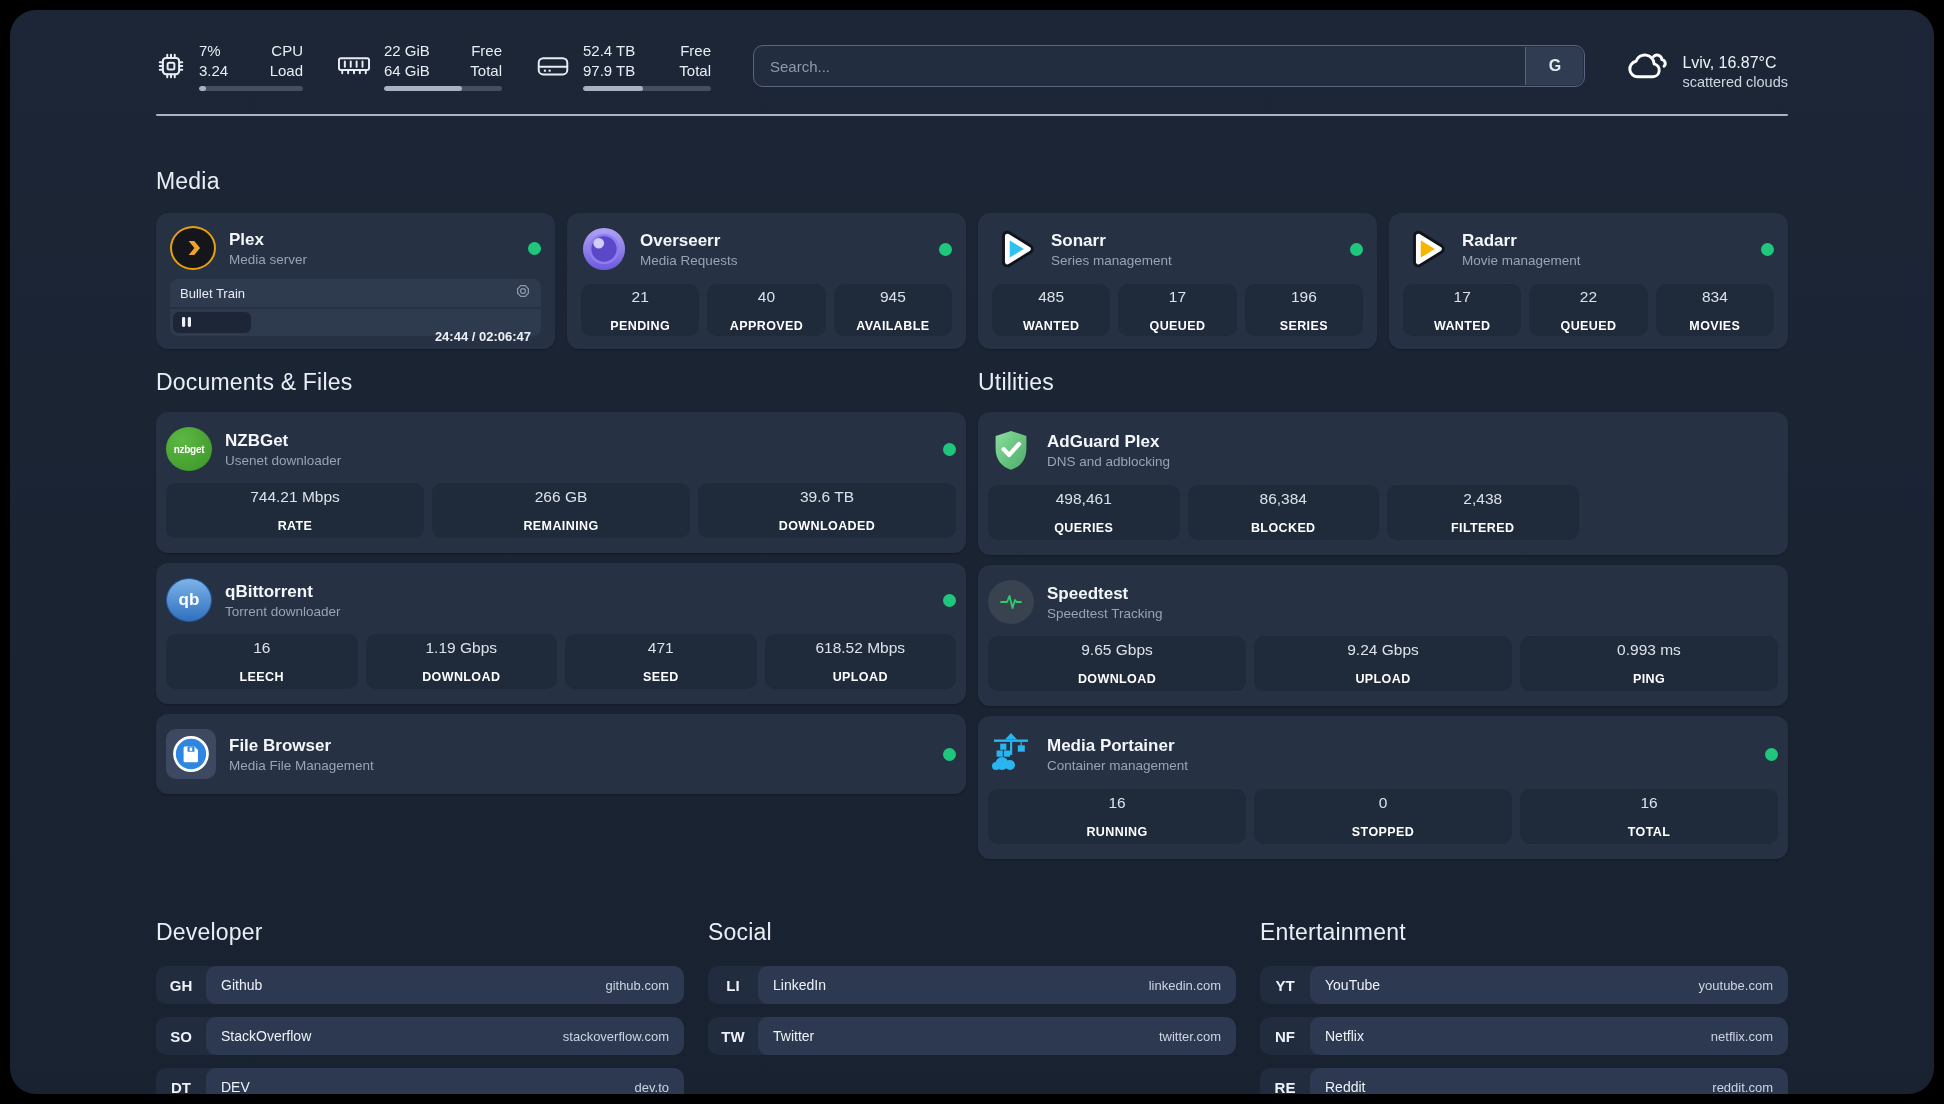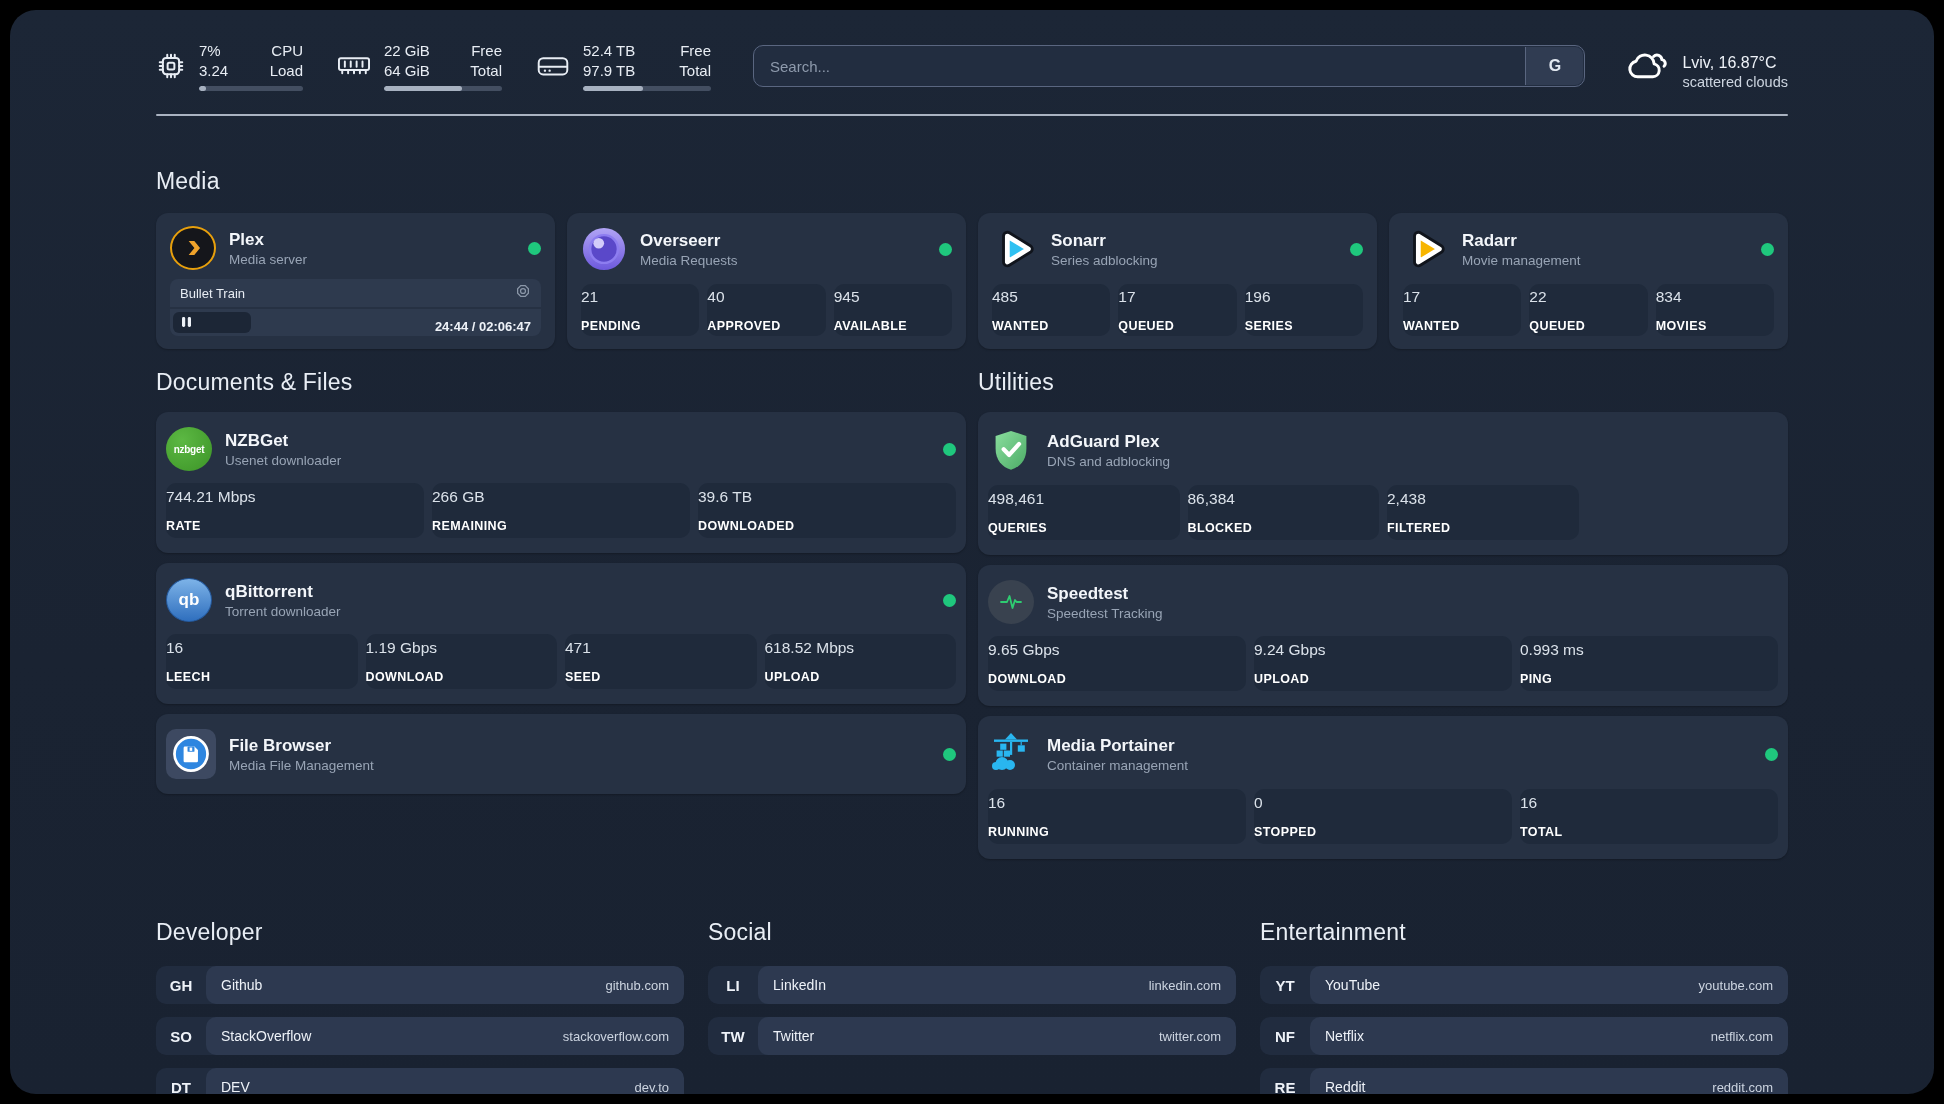--- a/index.html
+++ b/index.html
@@ -48,32 +48,32 @@
   .card.lg { padding:15px 10px; }
   .chead { display:flex; align-items:center; gap:13px; }
   .cic { width:46px; height:46px; flex:0 0 46px; display:flex; align-items:center; justify-content:center; }
   .ctitles { display:flex; flex-direction:column; gap:2px; }
   .cname { font-size:17px; font-weight:700; color:#f3f6fa; }
   .csub  { font-size:13.5px; color:#98a4b5; }
   .dot { width:13px; height:13px; border-radius:50%; background:#1fc77d; margin-left:auto; flex:0 0 13px; }
   .srow { display:grid; gap:8px; margin-top:12px; }
   .c3 { grid-template-columns:repeat(3,1fr); } .c4 { grid-template-columns:repeat(4,1fr); }
   .sbox { background:#1f2a3b; border-radius:10px; height:52px; display:flex; flex-direction:column;
-          justify-content:center; gap:13px; }
+          align-items:center; justify-content:center; gap:13px; }
   .card.lg .sbox { height:55px; }
   .sv { font-size:15.5px; color:#dbe2ea; }
   .sl { font-size:12.5px; font-weight:700; color:#ffffff; letter-spacing:.4px; }
   
   .np-row { margin-top:9px; background:#2e3a4e; border-radius:8px 8px 0 0; padding:4px 10px;
             display:flex; align-items:center; justify-content:space-between; }
   .np-title { font-size:13px; color:#e7ecf3; }
   .pg-row { margin-top:2px; background:#2e3a4e; border-radius:0 0 8px 8px; height:27px; position:relative; }
   .pg-fill { position:absolute; left:3px; top:3px; bottom:3px; border-radius:6px; background:#1c2636;
              display:flex; align-items:center; padding-left:8px; }
-  .pg-time { position:absolute; right:10px; top:4px; line-height:27px; font-size:13px; font-weight:700; color:#eef2f8; }
+  .pg-time { position:absolute; right:10px; top:14px; line-height:27px; font-size:13px; font-weight:700; color:#eef2f8; }
   
   .circ { border-radius:50%; display:flex; align-items:center; justify-content:center; }
   .plexc { width:44px; height:44px; background:#15161b; border:2.5px solid #e8a00c; }
   .nzbc { width:44px; height:44px; background:radial-gradient(circle at 35% 30%,#5cb843,#3c9427); }
   .nzbt { color:#fff; font-size:10px; font-weight:700; letter-spacing:-.3px; }
   .qbc { width:44px; height:44px; background:linear-gradient(180deg,#7db3e8,#2f6fbe); border:1px solid #255a9e; }
   .qbt { color:#fff; font-size:17px; font-weight:700; }
   .fbwrap { width:50px; height:50px; flex:0 0 50px; background:#3d4961; border-radius:10px;
             display:flex; align-items:center; justify-content:center; }
   .stc { width:44px; height:44px; background:#39424f; }
@@ -267,21 +267,21 @@
     <div class="card">
       <div class="chead">
         <span class="cic">
           <svg width="44" height="44" viewBox="0 0 46 46">
             <polygon points="15,9.5 37,23 15,36.5" fill="none" stroke="#10141c" stroke-width="11" stroke-linejoin="round"></polygon>
             <polygon points="15,9.5 37,23 15,36.5" fill="#2fc1f2" stroke="#ffffff" stroke-width="5" stroke-linejoin="round"></polygon>
           </svg>
         </span>
         <div class="ctitles">
           <div class="cname">Sonarr</div>
-          <div class="csub">Series adblocking</div>
+          <div class="csub">Series management</div>
         </div>
         <span class="dot"></span>
       </div>
       <div class="srow c3">
         <div class="sbox">
             <div class="sv">485</div>
             <div class="sl">WANTED</div>
           </div>
         <div class="sbox">
             <div class="sv">17</div>

